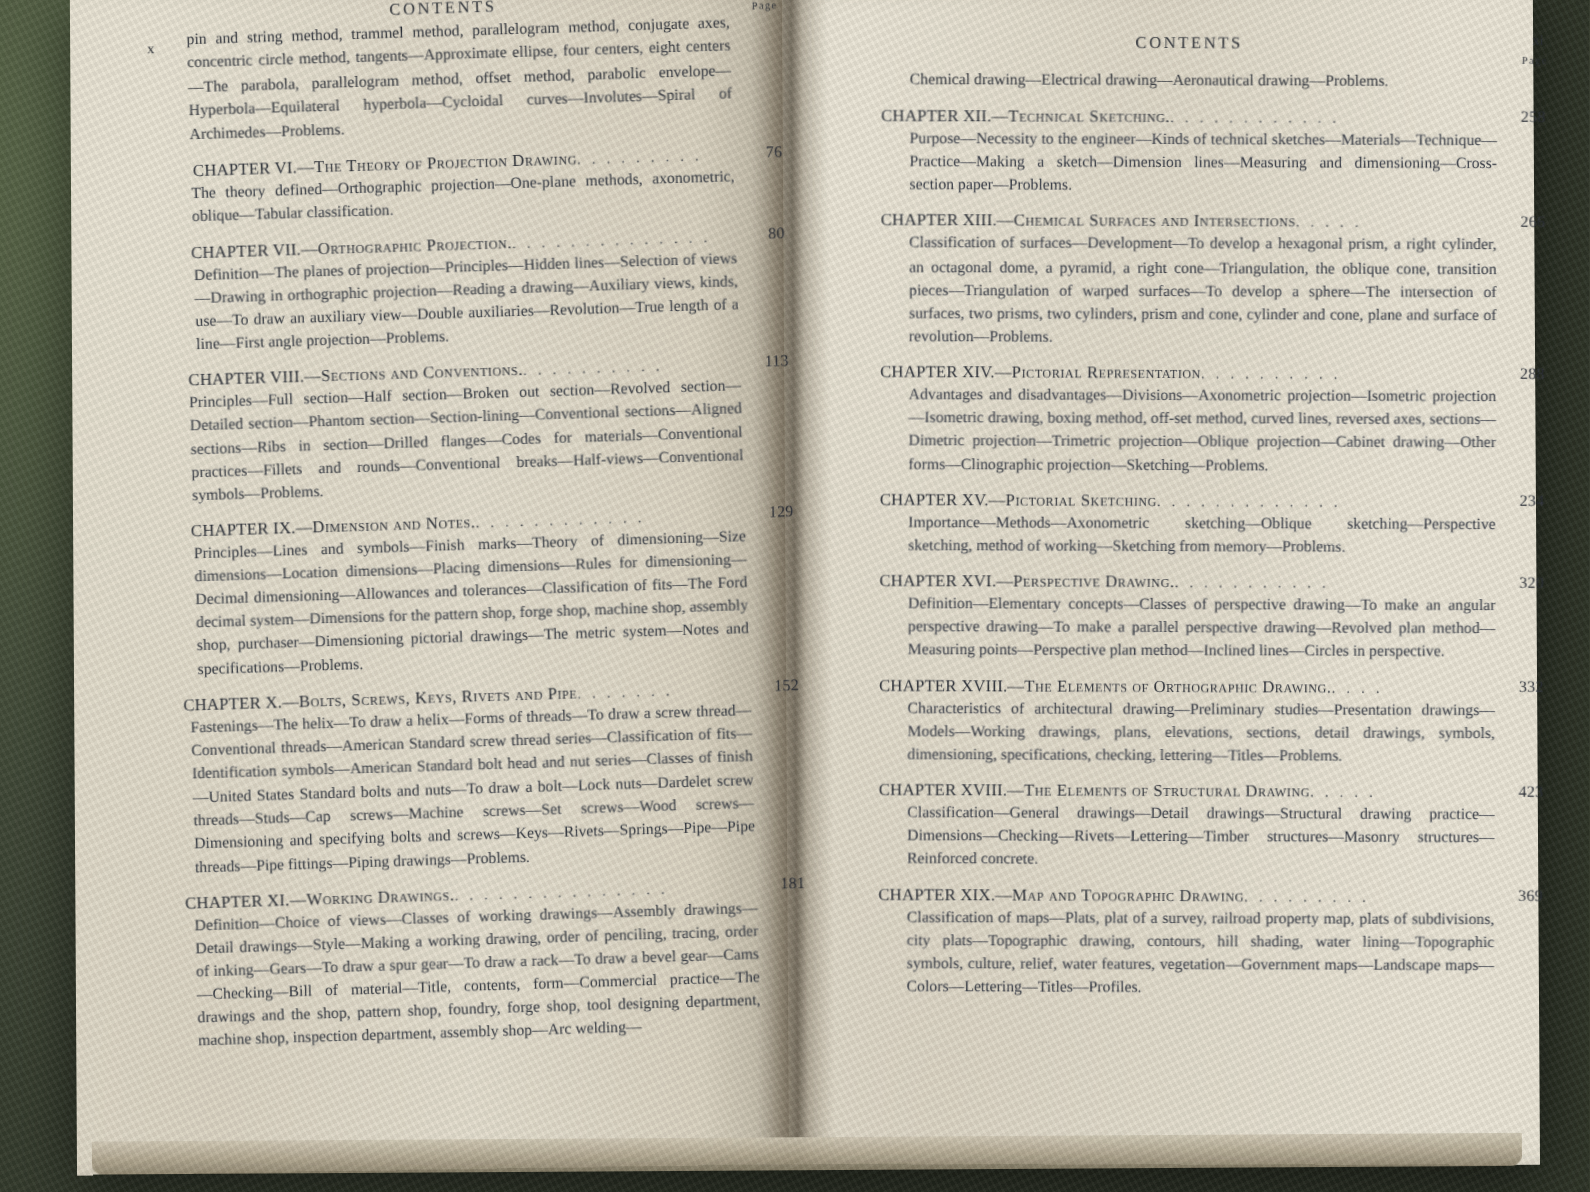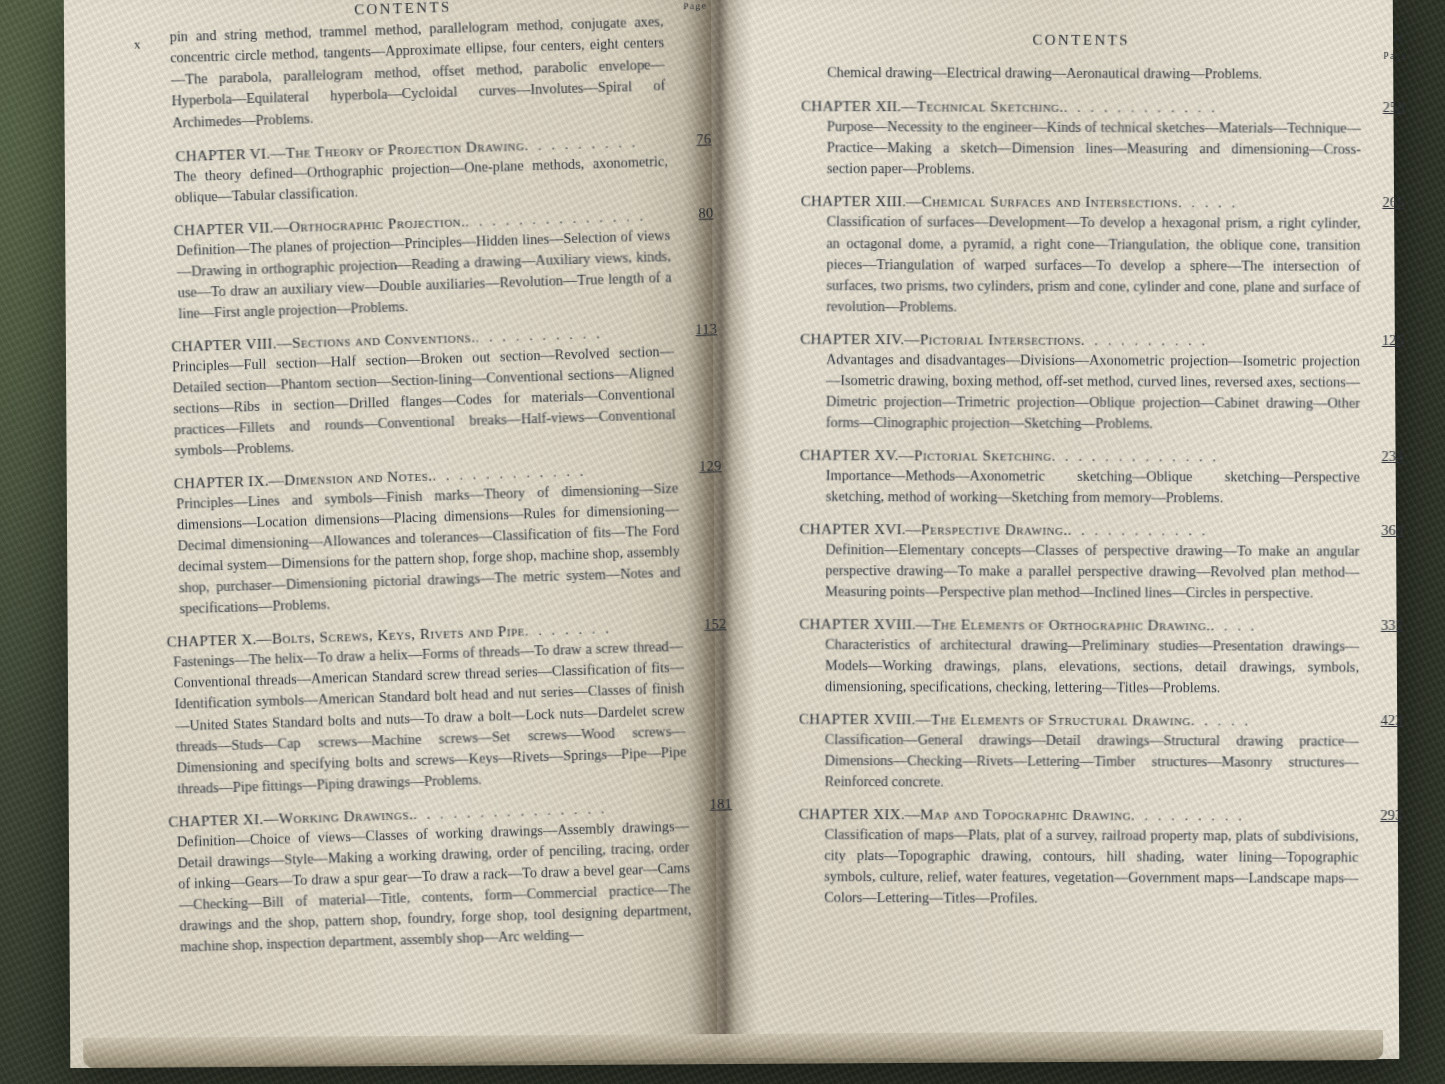--- a/index.html
+++ b/index.html
@@ -167,21 +167,20 @@
   }
   .leader {
     letter-spacing: 3.2px;
     font-size: 14px;
     color: #3a3f47;
   }
   .pageno {
     position: absolute;
     right: -44px;
     font-size: 14.5px;
-    text-decoration: underline;
   }
   .desc {
     font-size: 14.3px;
     line-height: 1.47;
     text-align: justify;
     margin-left: 26px;
     margin-top: 1px;
     color: #303540;
   }
   .desc-tight {
@@ -298,38 +297,38 @@
       <div class="entry">
         <div class="ch-line" style="margin-left:0px;">
           <span class="ch-label">CHAPTER XIII.</span>—<span class="smallcaps">Chemical Surfaces and Intersections</span><span class="leader">. . . . .</span>
           <span class="pageno">266</span>
         </div>
         <div class="desc">Classification of surfaces—Development—To develop a hexagonal prism, a right cylinder, an octagonal dome, a pyramid, a right cone—Triangulation, the oblique cone, transition pieces—Triangulation of warped surfaces—To develop a sphere—The intersection of surfaces, two prisms, two cylinders, prism and cone, cylinder and cone, plane and surface of revolution—Problems.</div>
       </div>
 
       <div class="entry">
         <div class="ch-line" style="margin-left:0px;">
-          <span class="ch-label">CHAPTER XIV.</span>—<span class="smallcaps">Pictorial Intersections</span><span class="leader">. . . . . . . . . .</span>
-          <span class="pageno">126</span>
+          <span class="ch-label">CHAPTER XIV.</span>—<span class="smallcaps">Pictorial Representation</span><span class="leader">. . . . . . . . . .</span>
+          <span class="pageno">288</span>
         </div>
         <div class="desc">Advantages and disadvantages—Divisions—Axonometric projection—Isometric projection—Isometric drawing, boxing method, off-set method, curved lines, reversed axes, sections—Dimetric projection—Trimetric projection—Oblique projection—Cabinet drawing—Other forms—Clinographic projection—Sketching—Problems.</div>
       </div>
 
       <div class="entry">
         <div class="ch-line" style="margin-left:0px;">
           <span class="ch-label">CHAPTER XV.</span>—<span class="smallcaps">Pictorial Sketching</span><span class="leader">. . . . . . . . . . . . .</span>
           <span class="pageno">234</span>
         </div>
         <div class="desc">Importance—Methods—Axonometric sketching—Oblique sketching—Perspective sketching, method of working—Sketching from memory—Problems.</div>
       </div>
 
       <div class="entry">
         <div class="ch-line" style="margin-left:0px;">
           <span class="ch-label">CHAPTER XVI.</span>—<span class="smallcaps">Perspective Drawing.</span><span class="leader">. . . . . . . . . . .</span>
-          <span class="pageno">360</span>
+          <span class="pageno">320</span>
         </div>
         <div class="desc">Definition—Elementary concepts—Classes of perspective drawing—To make an angular perspective drawing—To make a parallel perspective drawing—Revolved plan method—Measuring points—Perspective plan method—Inclined lines—Circles in perspective.</div>
       </div>
 
       <div class="entry">
         <div class="ch-line" style="margin-left:0px;">
           <span class="ch-label">CHAPTER XVIII.</span>—<span class="smallcaps">The Elements of Orthographic Drawing.</span><span class="leader">. . . .</span>
           <span class="pageno">332</span>
         </div>
         <div class="desc">Characteristics of architectural drawing—Preliminary studies—Presentation drawings—Models—Working drawings, plans, elevations, sections, detail drawings, symbols, dimensioning, specifications, checking, lettering—Titles—Problems.</div>
@@ -339,21 +338,21 @@
         <div class="ch-line" style="margin-left:0px;">
           <span class="ch-label">CHAPTER XVIII.</span>—<span class="smallcaps">The Elements of Structural Drawing</span><span class="leader">. . . . .</span>
           <span class="pageno">423</span>
         </div>
         <div class="desc">Classification—General drawings—Detail drawings—Structural drawing practice—Dimensions—Checking—Rivets—Lettering—Timber structures—Masonry structures—Reinforced concrete.</div>
       </div>
 
       <div class="entry">
         <div class="ch-line" style="margin-left:0px;">
           <span class="ch-label">CHAPTER XIX.</span>—<span class="smallcaps">Map and Topographic Drawing</span><span class="leader">. . . . . . . . .</span>
-          <span class="pageno">293</span>
+          <span class="pageno">369</span>
         </div>
         <div class="desc">Classification of maps—Plats, plat of a survey, railroad property map, plats of subdivisions, city plats—Topographic drawing, contours, hill shading, water lining—Topographic symbols, culture, relief, water features, vegetation—Government maps—Landscape maps—Colors—Lettering—Titles—Profiles.</div>
       </div>
 
     </div>
 
   </div>
 </div>
 
 </body></html>

